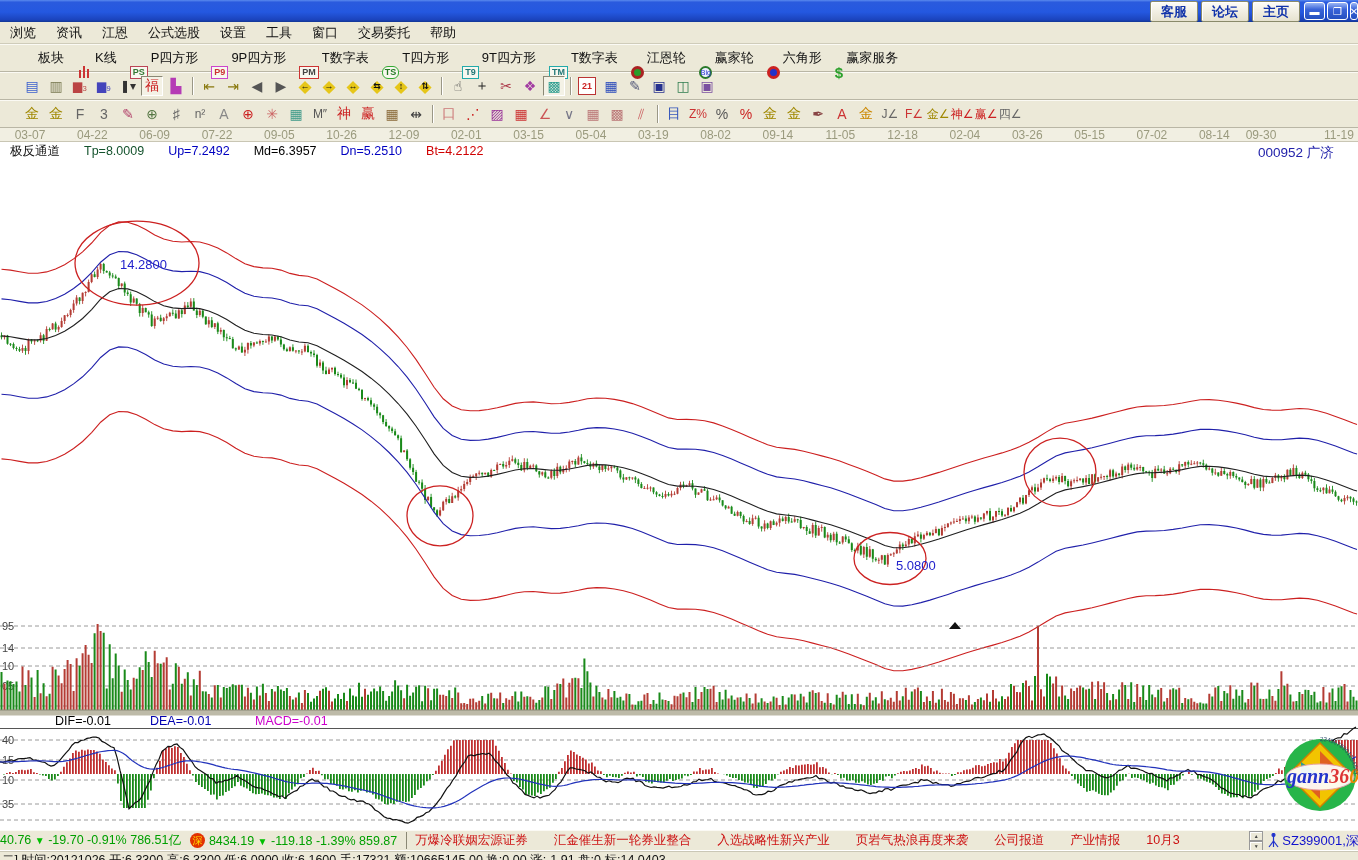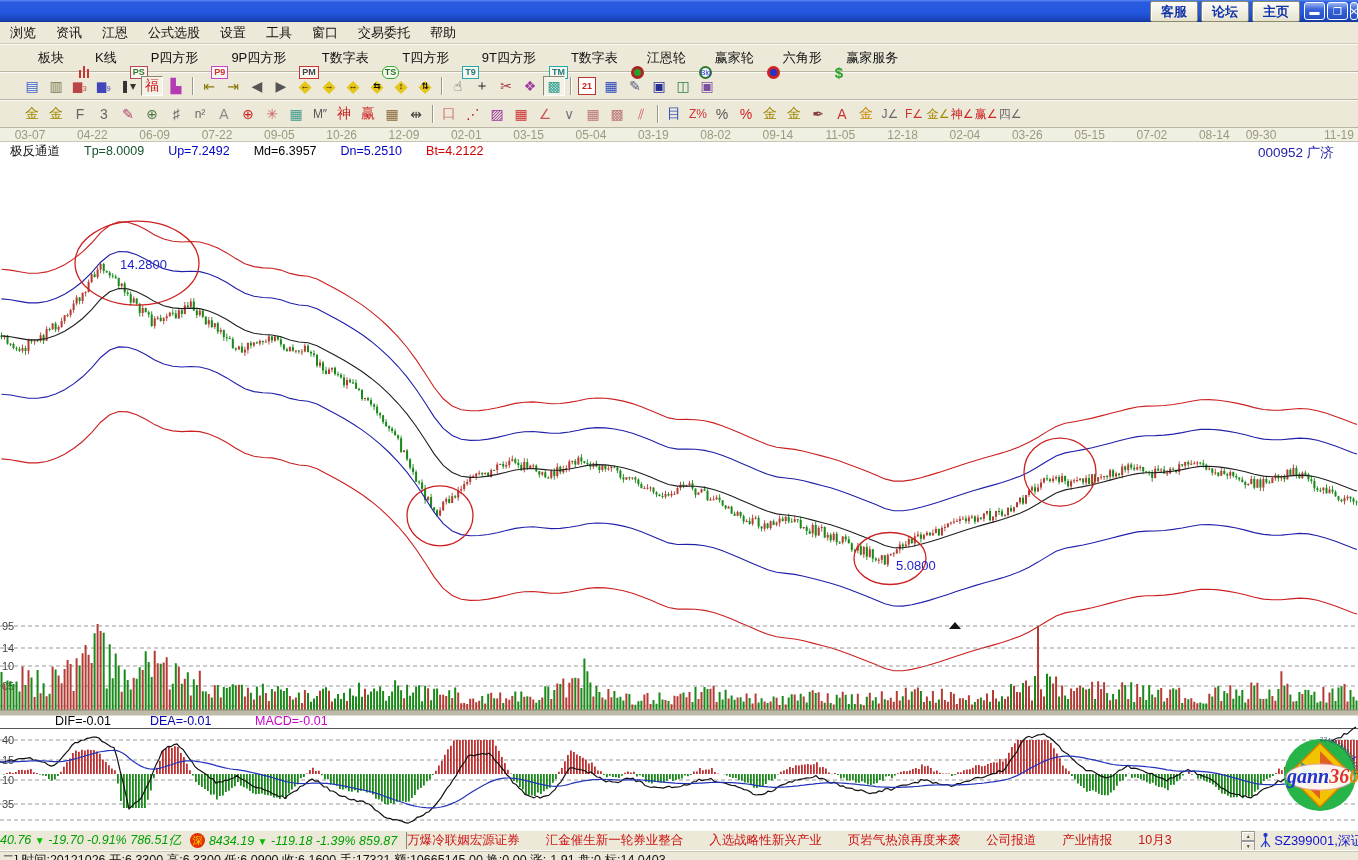--- a/index.html
+++ b/index.html
@@ -54,25 +54,25 @@
   
   .chartwrap{height:688px;background:#fff;position:relative;}
   .ind-header{position:absolute;left:10px;top:1px;font-size:12.5px;z-index:5;}
   .ind-header span{margin-right:24px;}
   .stock-label{position:absolute;left:1258px;top:2px;width:110px;font-size:13.5px;color:#2222aa;
     white-space:nowrap;overflow:hidden;z-index:5;}
   .logo{position:absolute;left:1281px;top:594px;z-index:6;}
   
   .newsbar{height:19px;background:#ece9d8;border-top:1px solid #fbfaf4;display:flex;align-items:center;
     font-size:12.5px;white-space:nowrap;overflow:hidden;}
-  .idx{color:#00a000;margin-right:5px;font-style:italic;}
+  .idx{color:#00a000;margin-right:5px;}
   .idx .dn{color:#00c000;font-size:10px;}
   .badge-shen{width:15px;height:15px;border-radius:50%;background:#e23000;color:#ffe000;font-size:10px;
     display:inline-flex;align-items:center;justify-content:center;margin:0 4px;flex:none;}
-  .newsbox{border-left:1px solid #8a8875;margin-left:4px;padding-left:0;color:#cc1111;
+  .newsbox{border-left:1px solid #8a8875;margin-left:4px;padding-left:8px;color:#cc1111;
     width:830px;overflow:hidden;flex:none;}
   .newsbox span{margin-right:26px;}
   .spin{display:flex;flex-direction:column;margin:0 4px;flex:none;}
   .spin b{width:12px;height:8px;border:1px solid #999;background:#ece9d8;font-size:5px;color:#444;
     display:flex;align-items:center;justify-content:center;box-shadow:inset 1px 1px 0 #fff;}
   .linktxt{color:#1111cc;font-size:13px;flex:none;}
   
   .infobar{height:19px;background:#ece9d8;border-top:1px solid #fff;display:flex;align-items:center;
     font-size:12.5px;color:#111;padding-left:2px;box-shadow:inset 0 1px 0 #cac7b6;}
 </style>

